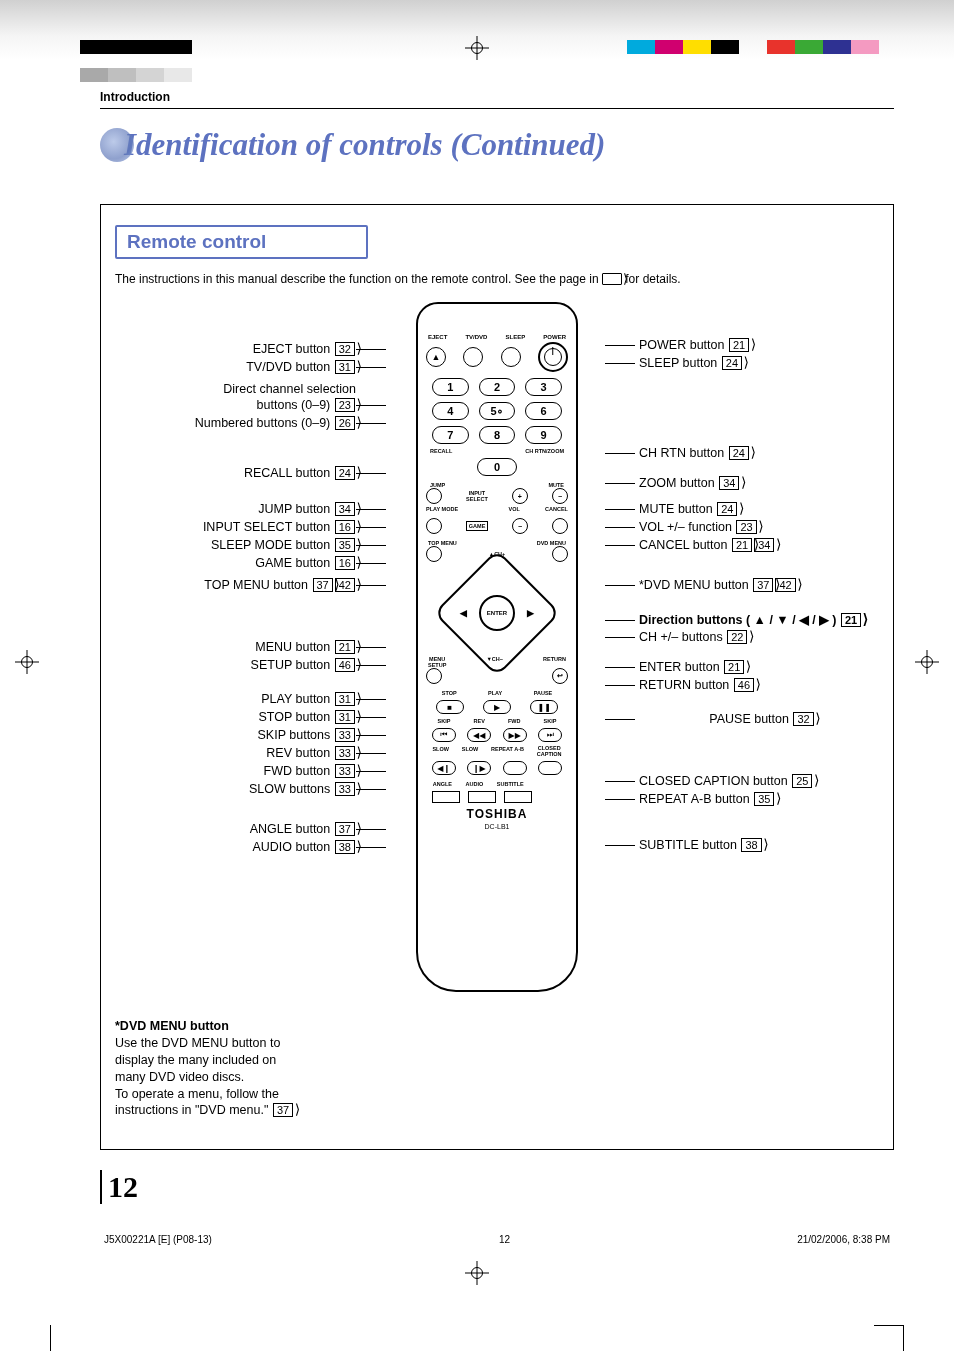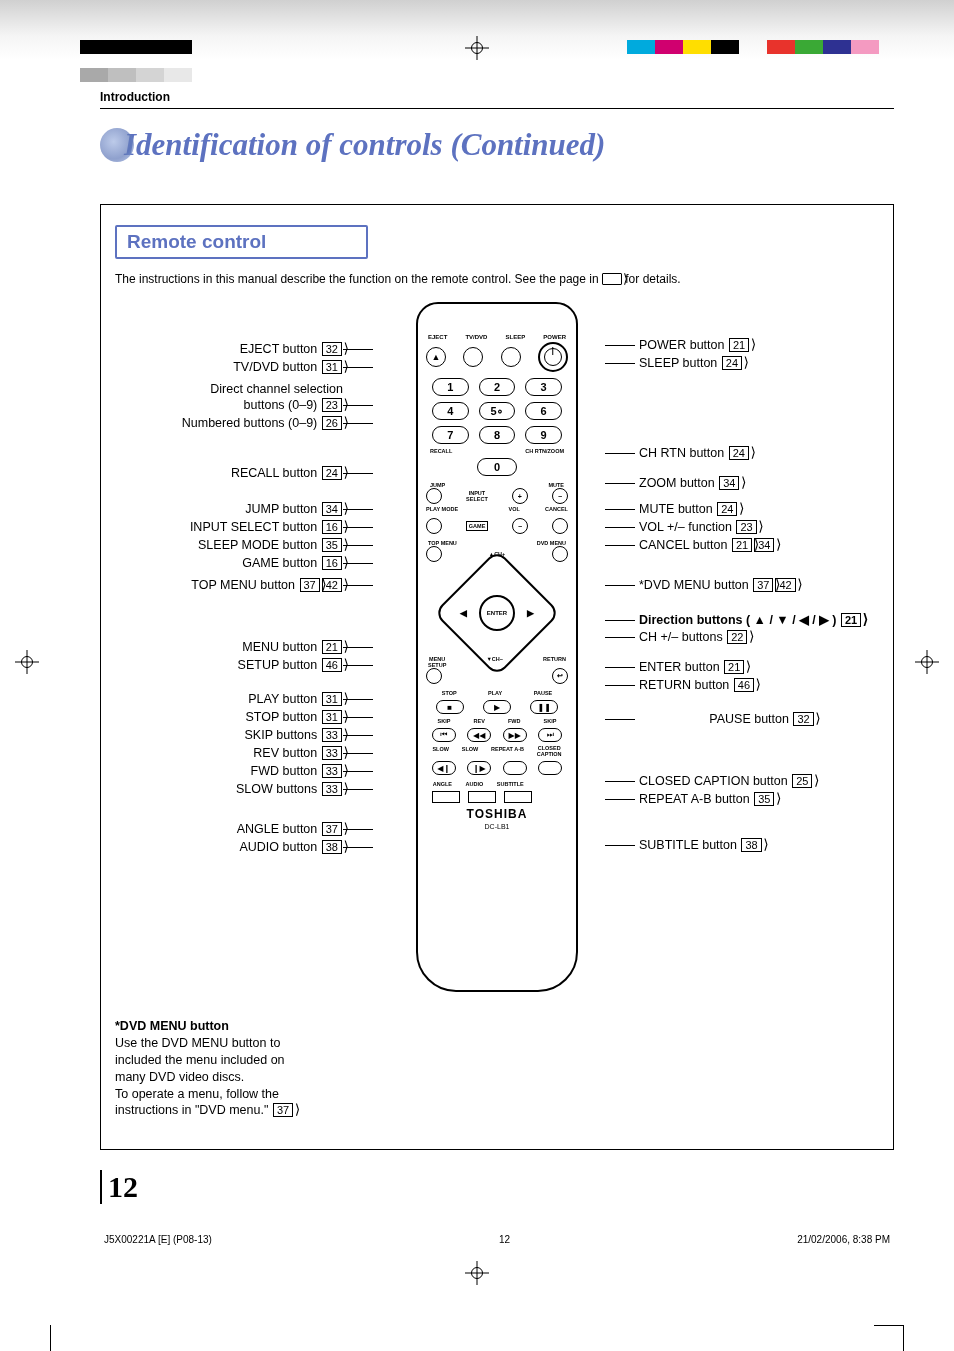--- a/index.html
+++ b/index.html
@@ -195,21 +195,21 @@
     width: 250px;
     font-size: 12.5px;
   }
   .callouts-left { left: -6px; text-align: right; }
   .callouts-right { right: -6px; text-align: left; }
   .callout {
     position: absolute;
     width: 100%;
     white-space: nowrap;
   }
-  .callouts-left .callout { right: 16px; padding-right: 0; }
+  .callouts-left .callout { right: 3px; padding-right: 0; }
   .callouts-right .callout { left: 0; padding-left: 4px; }
   .pgref {
     display: inline-block;
     border: 1px solid #000;
     padding: 0 3px;
     font-size: 11px;
     height: 14px;
     line-height: 13px;
     position: relative;
     margin: 0 1px;
@@ -512,21 +512,21 @@
           <div class="callout" style="top: 472px;"><span>CLOSED CAPTION button </span><span class="pgref">25</span><div class="leader" style="width: 30px;"></div></div>
           <div class="callout" style="top: 490px;"><span>REPEAT A-B button </span><span class="pgref">35</span><div class="leader" style="width: 30px;"></div></div>
           <div class="callout" style="top: 536px;"><span>SUBTITLE button </span><span class="pgref">38</span><div class="leader" style="width: 30px;"></div></div>
         </div>
 
     </div>
 
     <div class="note-block">
       <div class="note-title">*DVD MENU button</div>
       <div>Use the DVD MENU button to</div>
-      <div>included the menu included on</div>
+      <div>display the many included on</div>
       <div>many DVD video discs.</div>
       <div>To operate a menu, follow the</div>
       <div>
         <span>instructions in "DVD menu."</span>
         <span class="pgref">37</span>
       </div>
     </div>
 
   </div>
 

